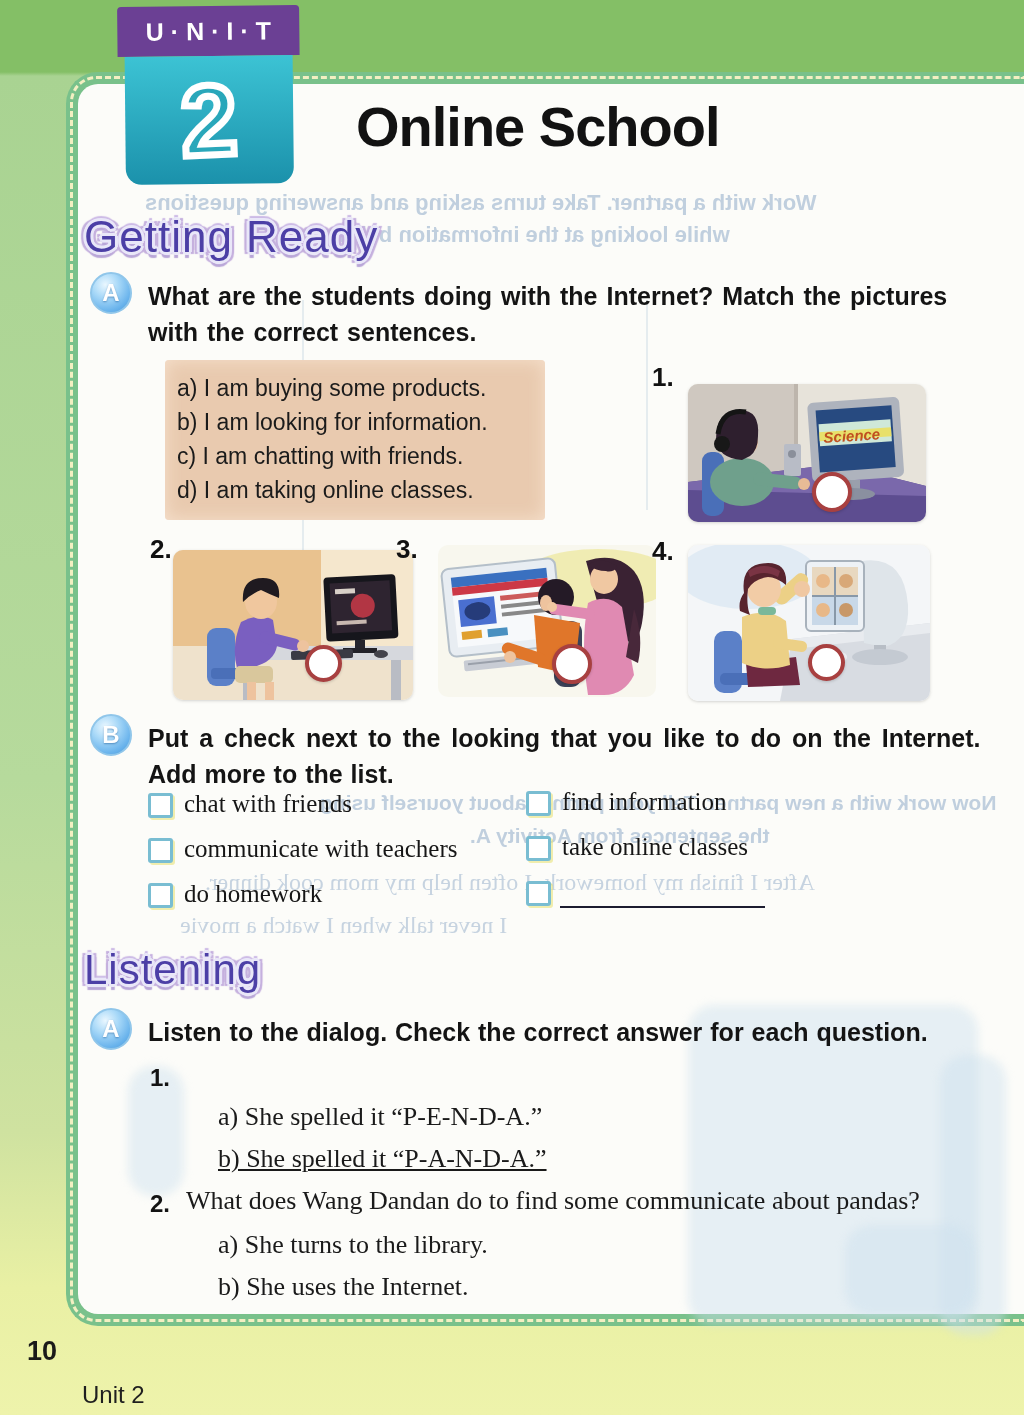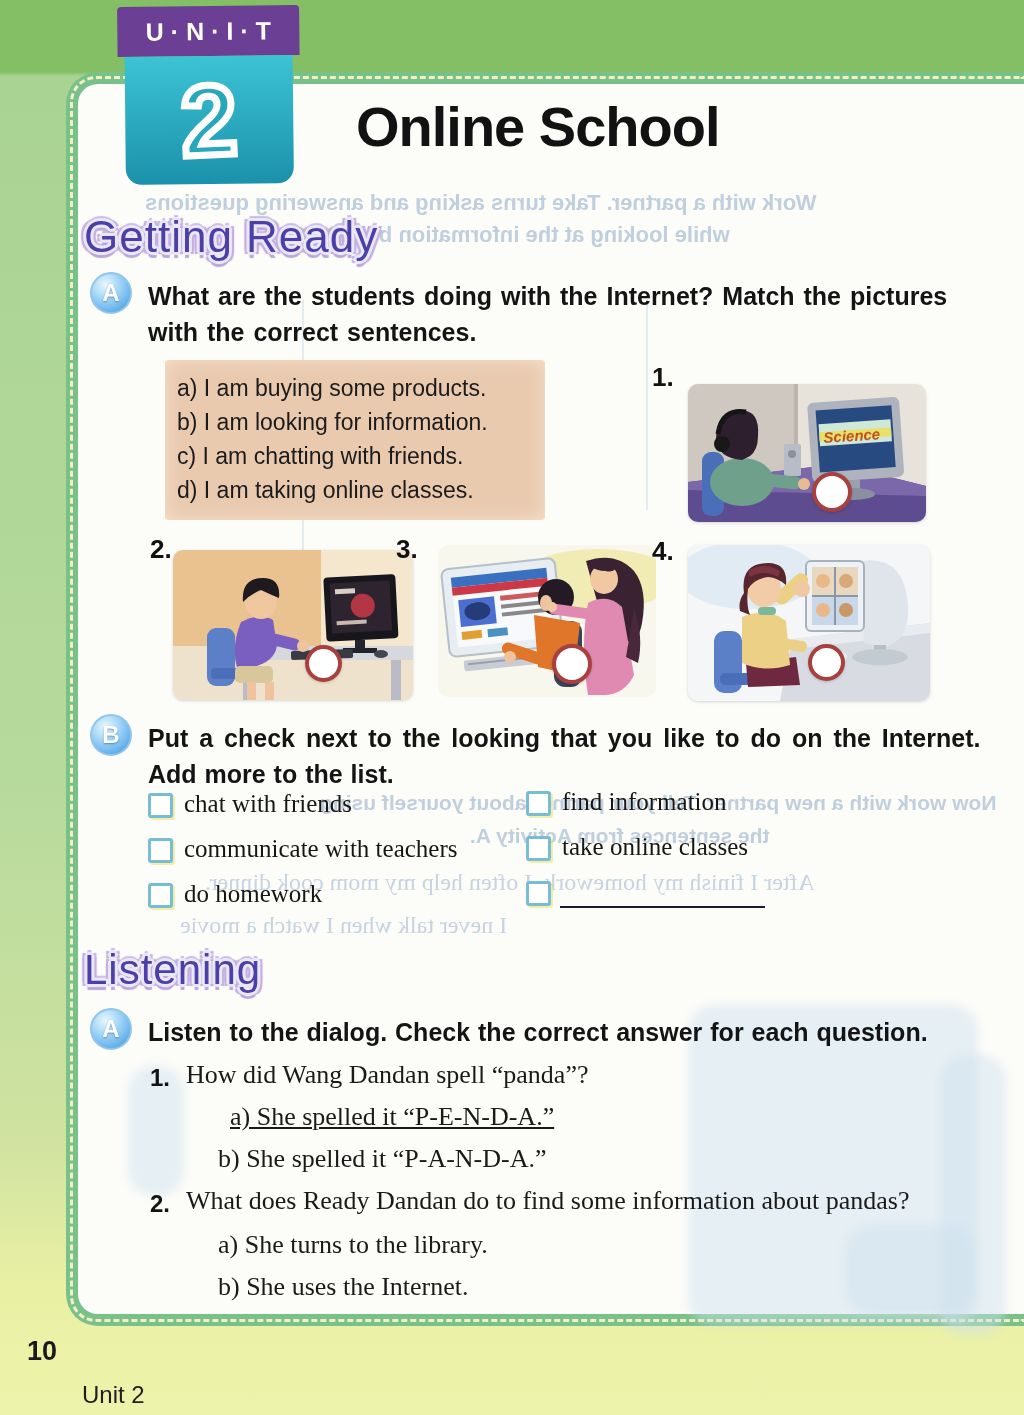--- a/index.html
+++ b/index.html
@@ -269,25 +269,24 @@
   <div class="cb-label" style="left:184px; top:880px;">do homework</div>
   <div class="cb" style="left:526px; top:881px;"></div>
   <div class="blank-line" style="left:560px; top:880px; width:205px; height:26px;"></div>
 
   <div class="bubble" style="left:84px; top:946px; font-size:42px;">Listening</div>
 
   <div class="badge" style="left:90px; top:1008px;">A</div>
   <div class="instr" style="left:148px; top:1014px; word-spacing:1px;text-align:right;">Listen to the dialog. Check the correct answer for each question.</div>
 
   <div class="q-num" style="left:150px; top:1064px;">1.</div>
-  <div class="q-text" style="left:186px; top:1060px;">How did Wang Dandan spell “panda”?</div>
-  <div class="q-text" style="left:230px; top:1102px;text-decoration:underline;">a) She spelled it “P-E-N-D-A.”</div>
-  <div class="q-text" style="left:218px; top:1144px;">b) She spelled it “P-A-N-D-A.”</div>
+  <div class="q-text" style="left:218px; top:1102px;">a) She spelled it “P-E-N-D-A.”</div>
+  <div class="q-text" style="left:218px; top:1144px;text-decoration:underline;">b) She spelled it “P-A-N-D-A.”</div>
 
   <div class="q-num" style="left:150px; top:1190px;">2.</div>
-  <div class="q-text" style="left:186px; top:1186px;">What does Ready Dandan do to find some information about pandas?</div>
+  <div class="q-text" style="left:186px; top:1186px;">What does Wang Dandan do to find some communicate about pandas?</div>
   <div class="q-text" style="left:218px; top:1230px;">a) She turns to the library.</div>
   <div class="q-text" style="left:218px; top:1272px;">b) She uses the Internet.</div>
 
   <div class="footer-num">10</div>
   <div class="footer-label">Unit 2</div>
 
 </div>
 
 </body></html>

